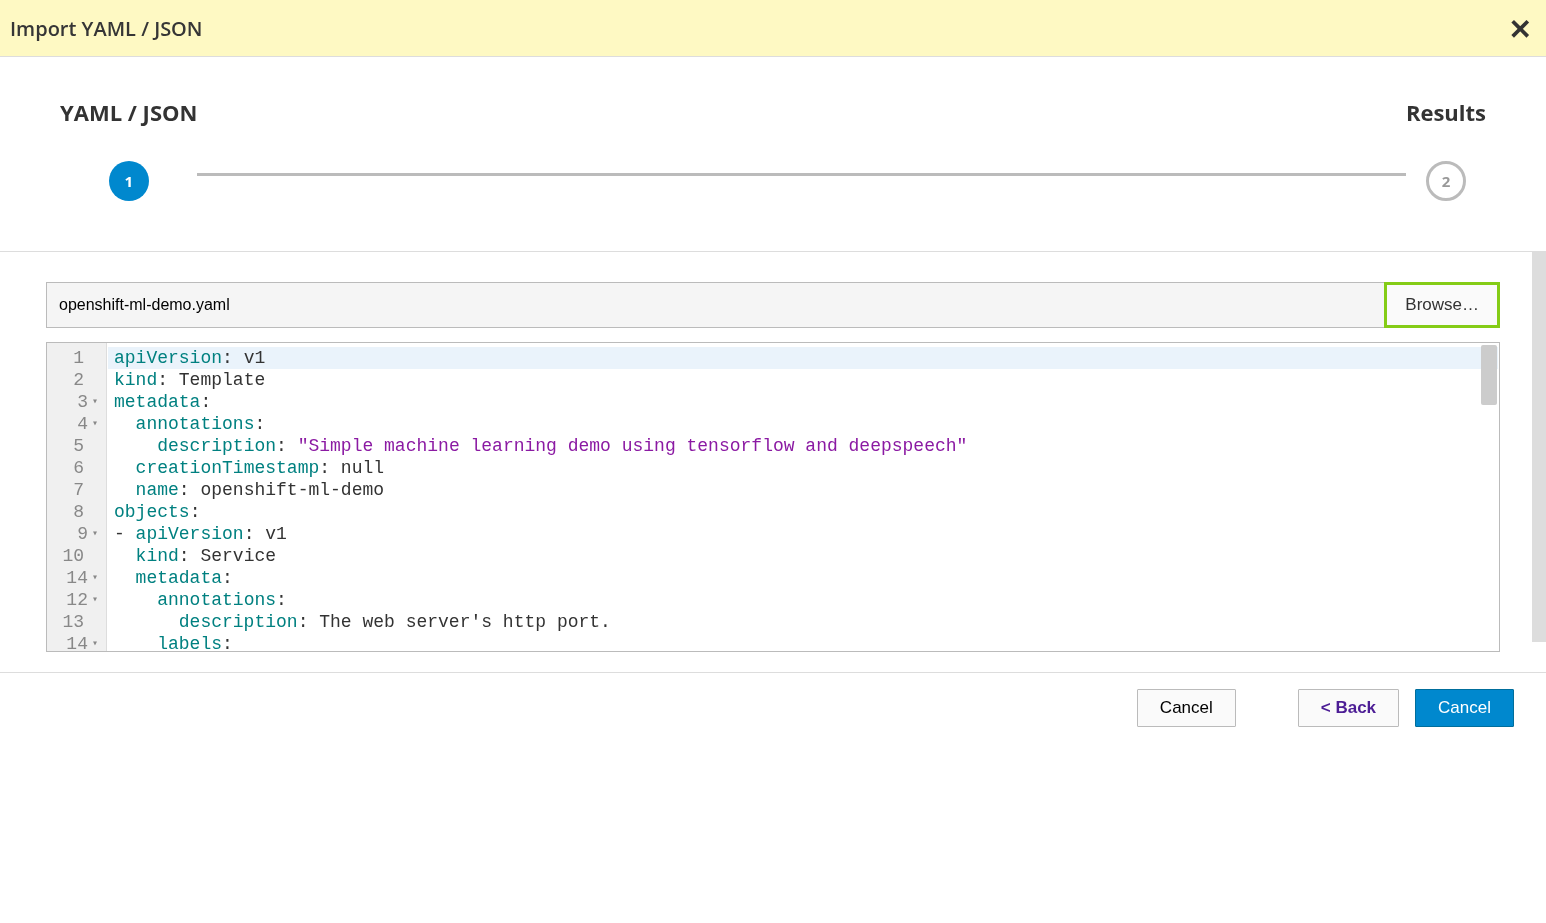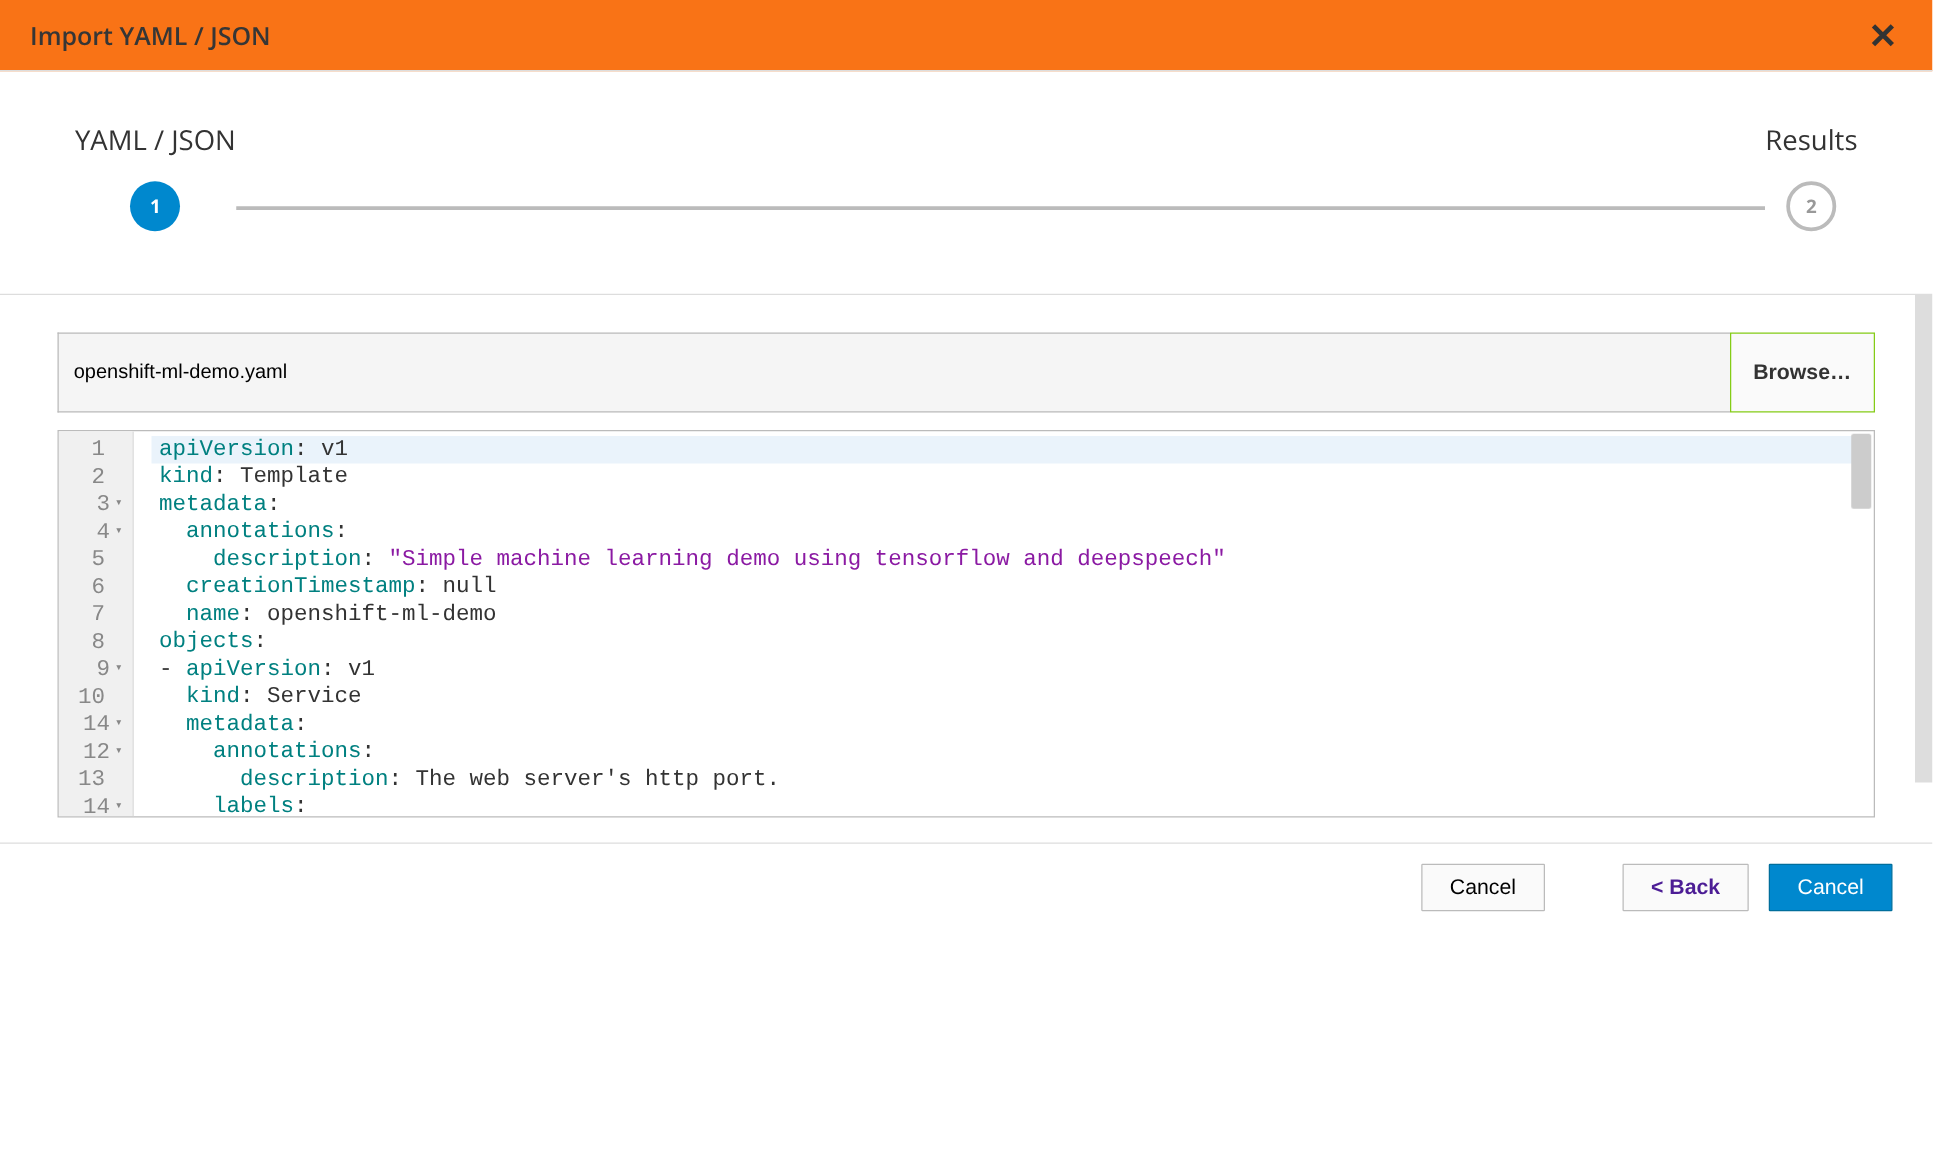--- a/index.html
+++ b/index.html
@@ -10,22 +10,22 @@
   body {
     font-family: -apple-system, BlinkMacSystemFont, "Segoe UI", "Open Sans", sans-serif;
     background: #fff;
     color: #333;
     font-size: 14px;
   }
   .modal-header {
     display: flex;
     justify-content: space-between;
     align-items: center;
-    padding: 14px 24px;
-    background: #f97316;
+    padding: 14px 10px;
+    background: #fef9c3;
     border-bottom: 1px solid #ddd;
   }
   .modal-title {
     font-size: 20px;
     font-weight: 600;
     color: #363636;
   }
   .close-btn {
     cursor: pointer;
     font-size: 28px;
@@ -42,22 +42,22 @@
   }
   .step {
     display: flex;
     flex-direction: column;
     align-items: center;
     position: relative;
   }
   .step-label {
     font-size: 22px;
     color: #333;
-    margin-bottom: 18px;
-    font-weight: 400;
+    margin-bottom: 34px;
+    font-weight: 700;
   }
   .step-circle {
     width: 40px;
     height: 40px;
     border-radius: 50%;
     display: flex;
     align-items: center;
     justify-content: center;
     font-weight: 700;
     font-size: 15px;
@@ -97,27 +97,26 @@
   .file-input {
     flex: 1;
     padding: 9px 12px;
     background: #f5f5f5;
     border: 1px solid #bbb;
     font-size: 16px;
     color: #000000;
     border-right: none;
   }
   .browse-btn {
-    padding: 21px 18px;
+    padding: 10px 18px;
     background: #fafafa;
-    border: 1px solid #84cc16;
+    border: 3px solid #84cc16;
     font-size: 17px;
     color: #333;
     cursor: pointer;
-    font-weight: bold;
   }
   .hint {
     font-size: 17px;
     color: #777;
     margin-bottom: 30px;
   }
   .editor {
     border: 1px solid #bbb;
     display: flex;
     font-family: "Courier New", Consolas, monospace;
@@ -143,21 +142,21 @@
     justify-content: flex-end;
     align-items: center;
     gap: 4px;
   }
   .fold-arrow {
     font-size: 10px;
     color: #888;
   }
   .code {
     flex: 1;
-    padding: 4px 14px;
+    padding: 4px 1px;
     white-space: pre;
     overflow: auto;
   }
   .code-line {
     height: 22px;
     line-height: 22px;
     padding-left: 6px;
   }
   .code-line.cursor-line {
     background: #eaf3fb;

